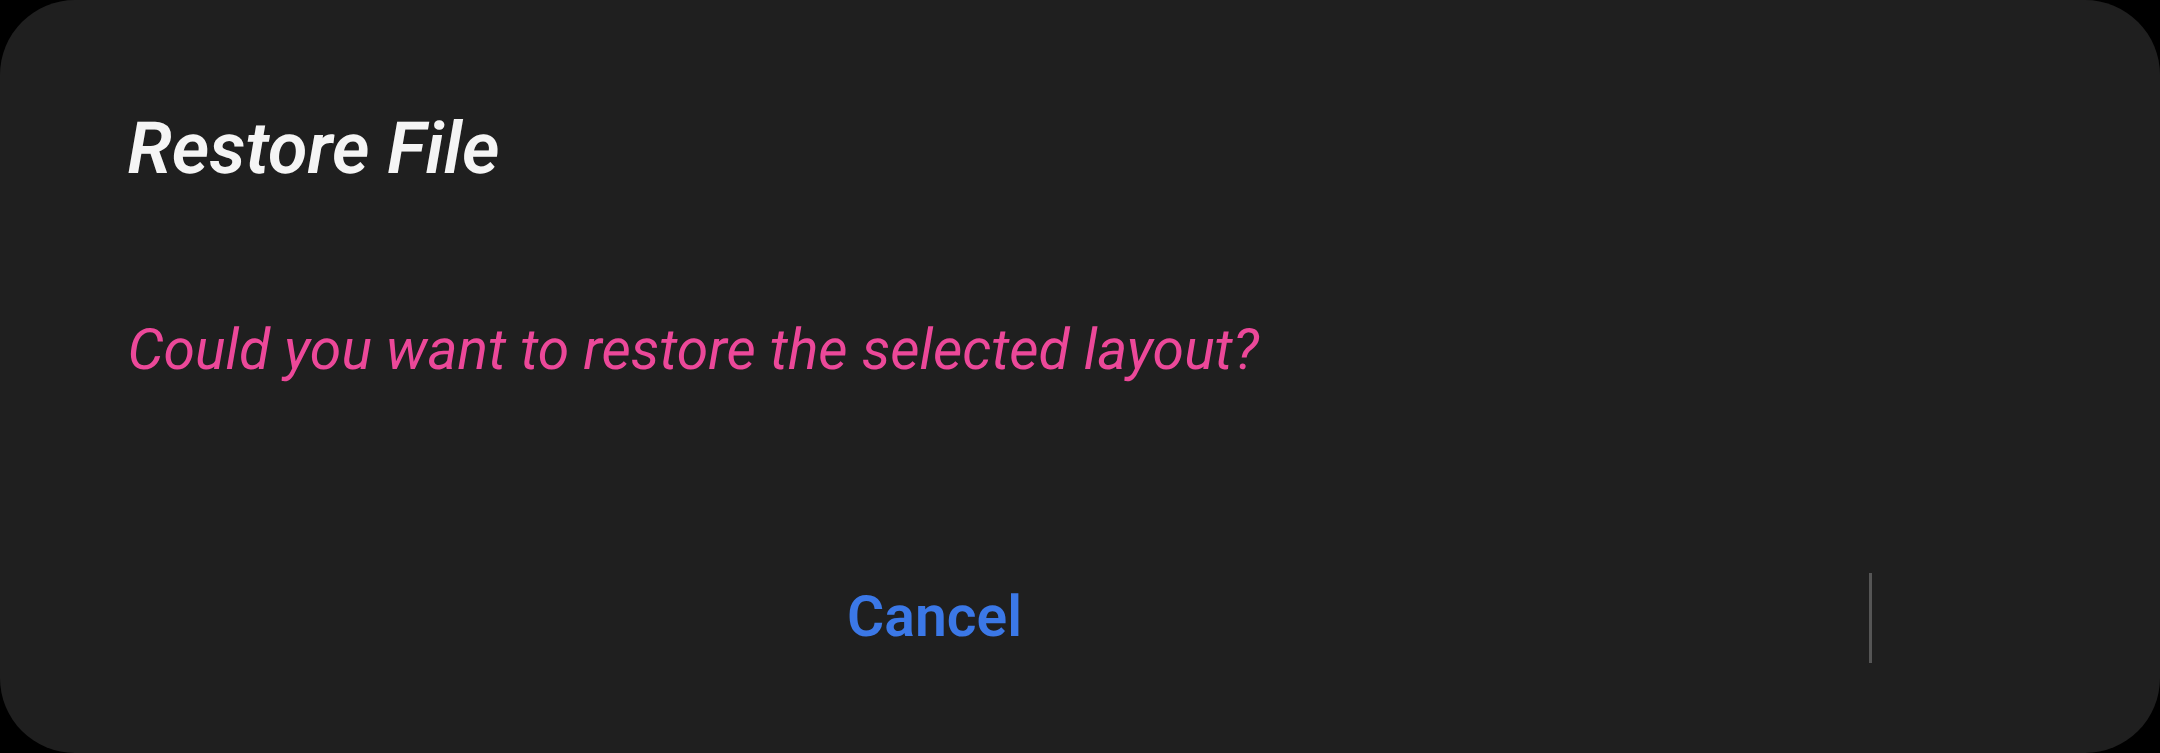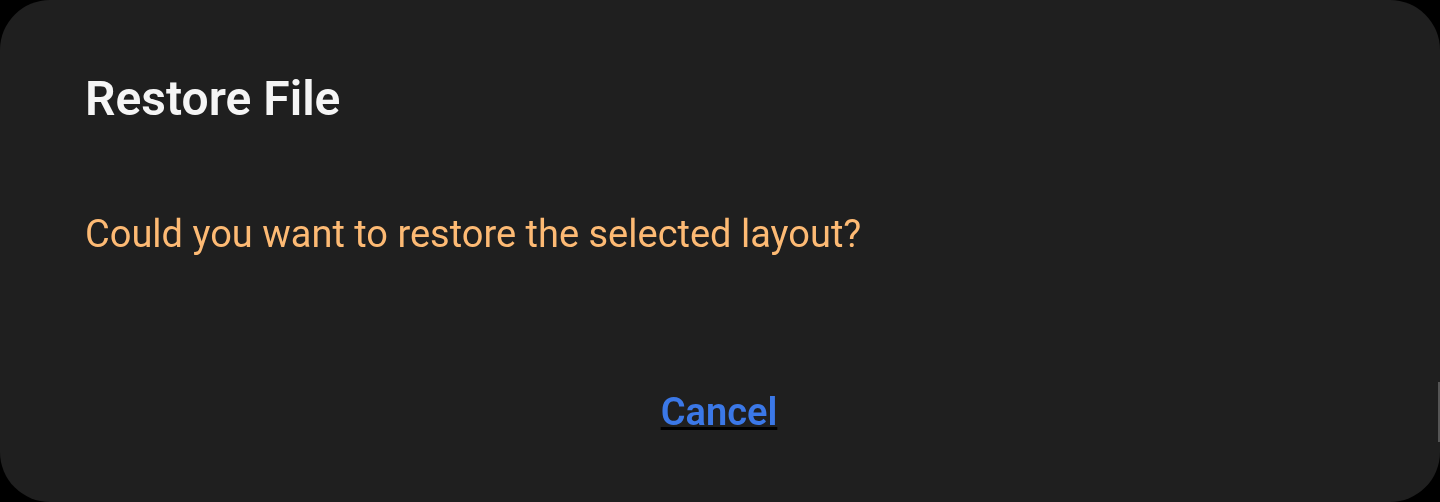--- a/index.html
+++ b/index.html
@@ -19,42 +19,42 @@
     .dialog {
       width: 1440px;
       height: 502px;
       background-color: #1f1f1f;
       border-radius: 50px;
       display: flex;
       flex-direction: column;
       padding-top: 70px;
       padding-left: 85px;
       padding-right: 85px;
+      font-style: italic;
     }
     .dialog-title {
       color: #f5f5f5;
       font-size: 48px;
       font-weight: 600;
       margin-bottom: 85px;
     }
     .dialog-message {
-      color: #fdba74;
+      color: #ec4899;
       font-size: 38px;
       font-weight: 400;
     }
     .button-row {
       position: absolute;
       bottom: 55px;
       left: 0;
-      width: 1440px;
+      width: 1248px;
       display: flex;
       align-items: center;
       justify-content: center;
       height: 70px;
-      text-decoration: underline;
     }
     .button {
       flex: 1;
       display: flex;
       align-items: center;
       justify-content: center;
       color: #3b78e7;
       font-size: 38px;
       font-weight: 600;
       cursor: pointer;

